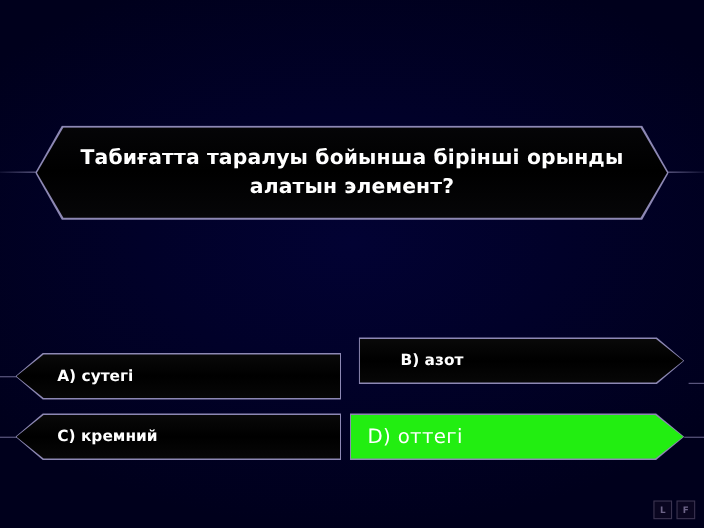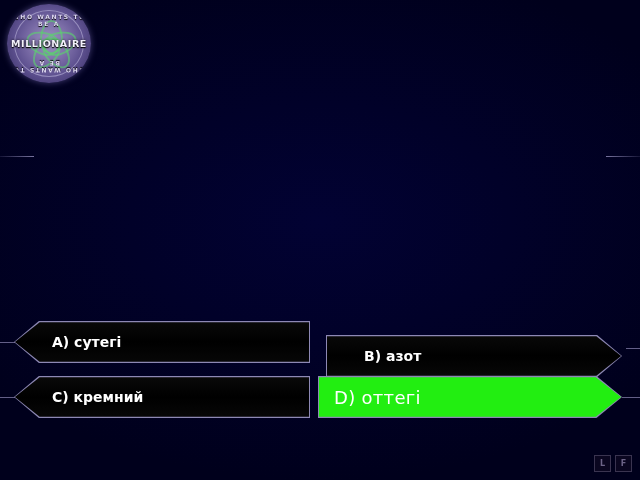--- a/index.html
+++ b/index.html
@@ -170,21 +170,21 @@
   .answer.left  .ans-label { padding-left: 38px; }
   .answer.right .ans-label { padding-left: 38px; }
   .answer.correct .ans-label {
     font-weight: normal;
     font-size: 18px;
     letter-spacing: 0.3px;
     padding-left: 16px;
   }
 
   #answer-a { left: 14px;  top: 320px; }
-  #answer-b { left: 326px; top: 334px; }
+  #answer-b { left: 326px; top: 306px; }
   #answer-c { left: 14px;  top: 375px; }
   #answer-d { left: 318px; top: 375px; width: 304px; }
 
   .ans-rail {
     position: absolute;
     height: 1px;
     background: rgba(141,136,180,0.7);
   }
   #ans-rail-a { left: 0; width: 16px; top: 342px; }
   #ans-rail-c { left: 0; width: 16px; top: 397px; }
@@ -211,35 +211,28 @@
     align-items: center;
     justify-content: center;
     line-height: 1;
   }
 </style>
 </head>
 <body>
 
 <div id="screen">
 
-  <div id="logo-wrap">
-    <div id="logo-disc">
-      <div class="logo-swirl s1"></div>
-      <div class="logo-swirl s2"></div>
-      <div class="logo-swirl s3"></div>
-      <div class="logo-swirl s4"></div>
-      <div class="logo-swirl s5"></div>
-      <div class="logo-arc" id="logo-arc-top">WHO WANTS TO BE A</div>
-      <div class="logo-arc" id="logo-arc-bottom">WHO WANTS TO BE A</div>
-      <div id="logo-center-text">MILLIONAIRE</div>
-    </div>
-  </div>
 
   <div id="rail-left" class="side-rail"></div>
   <div id="rail-right" class="side-rail"></div>
+  <div id="question-banner">
+    <div class="hex-border"></div>
+    <div class="hex-fill"></div>
+    <div id="question-text">Табиғатта таралуы бойынша бірінші орынды алатын элемент?</div>
+  </div>
 
   <div id="ans-rail-a" class="ans-rail"></div>
   <div id="ans-rail-c" class="ans-rail"></div>
   <div id="ans-rail-b" class="ans-rail"></div>
   <div id="ans-rail-d" class="ans-rail"></div>
 
   <div class="answer left" id="answer-a">
     <div class="ans-border"></div>
     <div class="ans-fill"></div>
     <div class="ans-label">A) сутегі</div>

